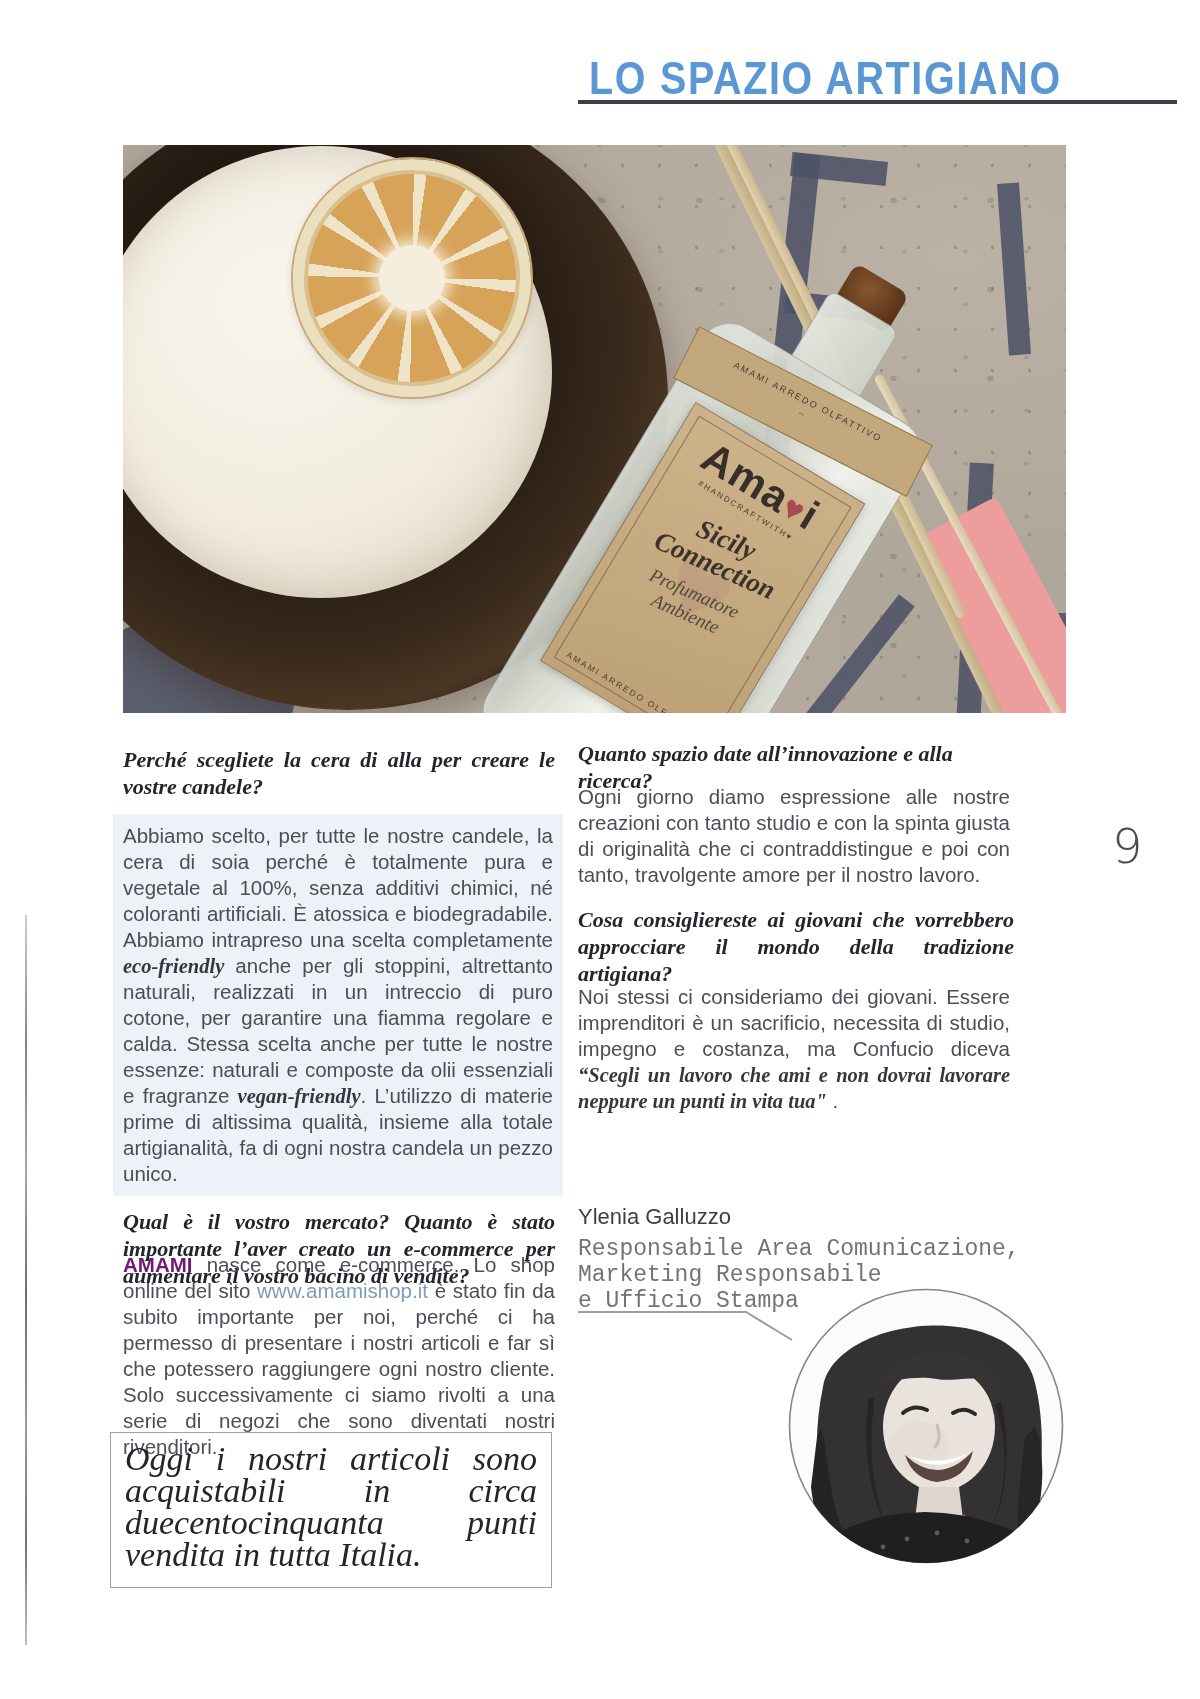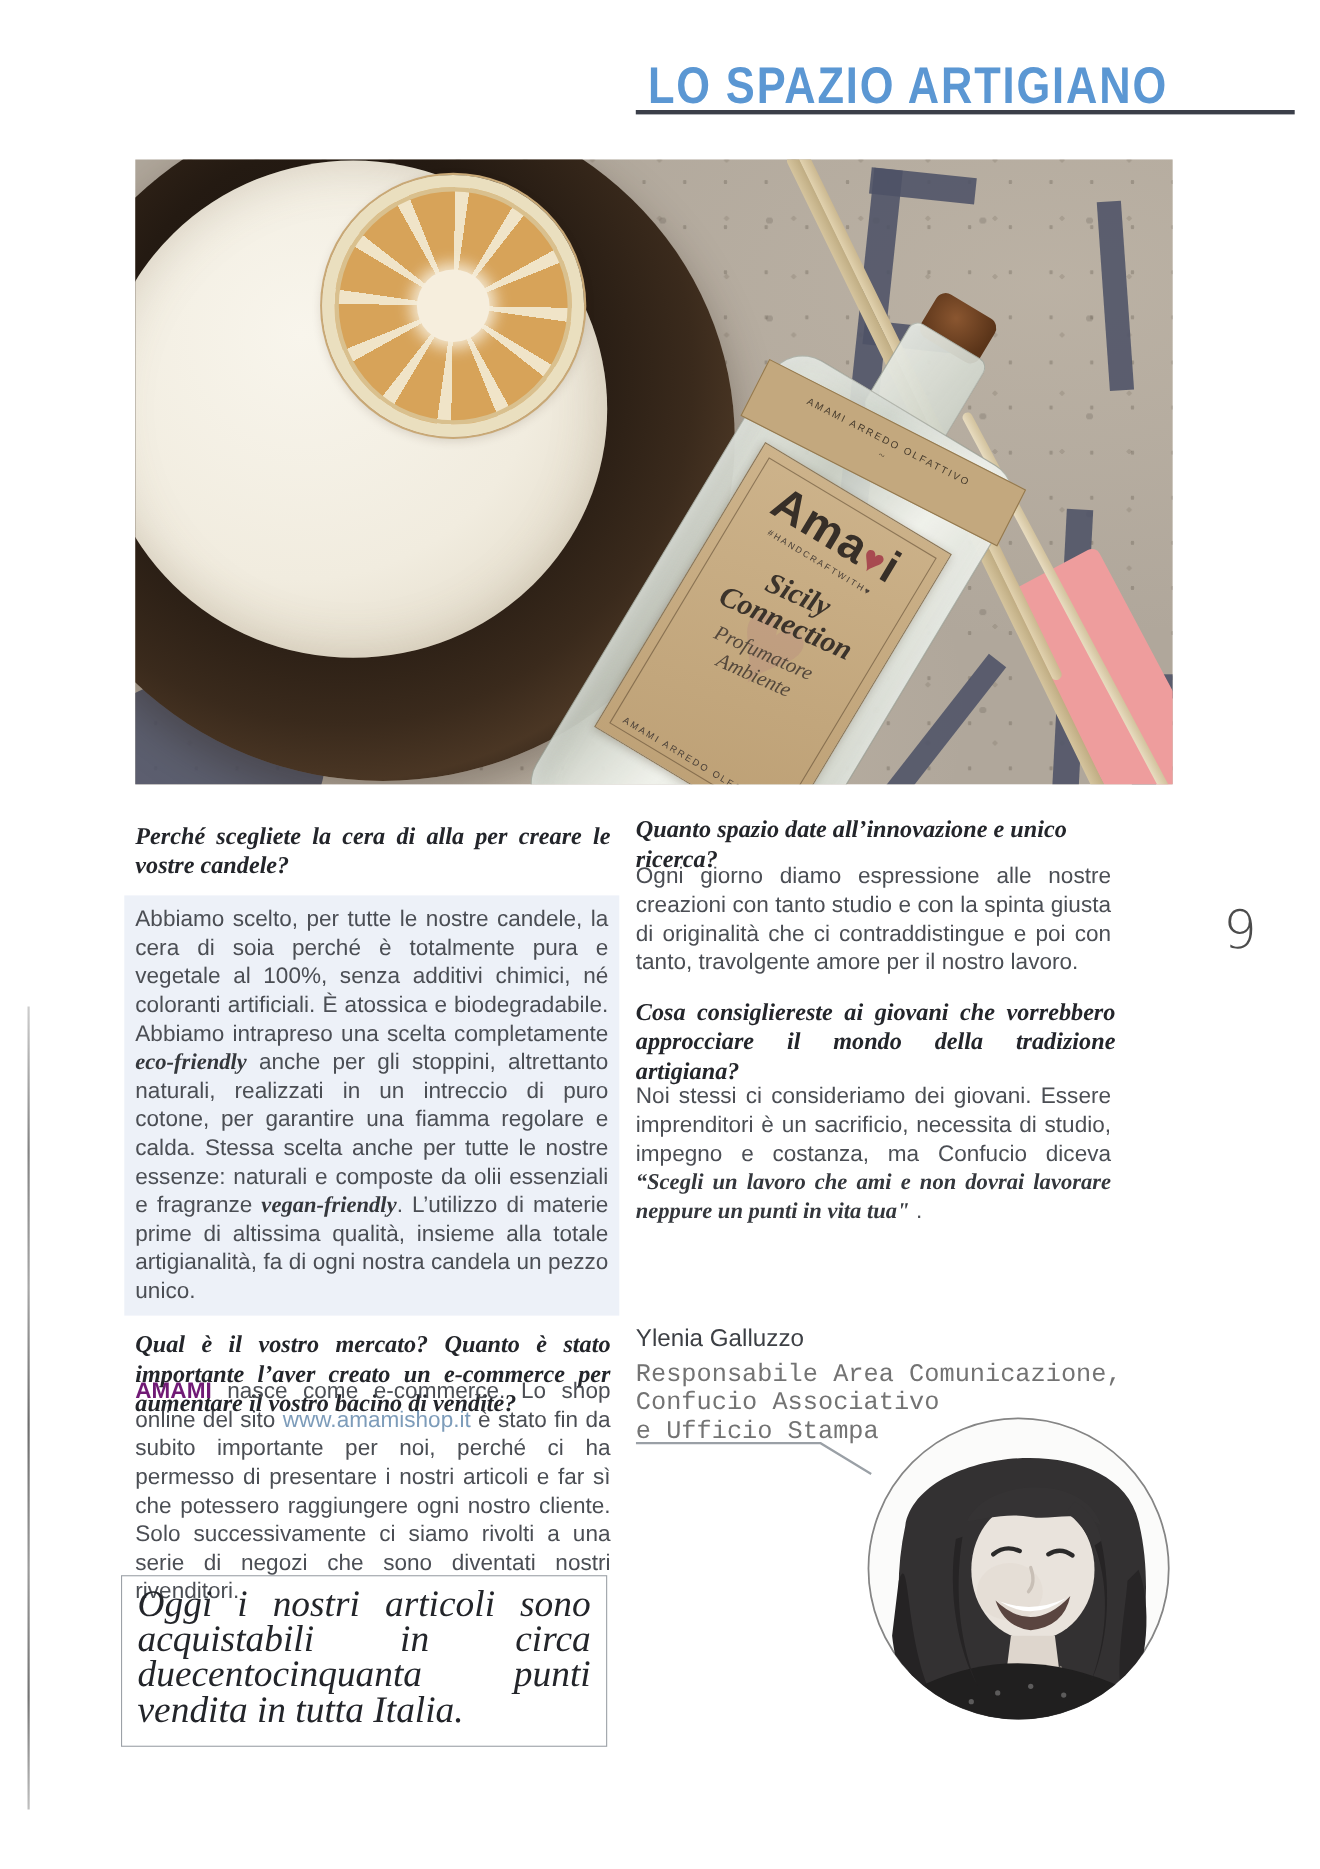--- a/index.html
+++ b/index.html
@@ -155,34 +155,34 @@
   </div>
 
   <div class="q" style="left:123px;top:1164px;width:432px;margin-top:44px;">Qual è il vostro mercato? Quanto è stato importante l’aver creato un e-commerce per aumentare il vostro bacino di vendite?</div>
 
   <div class="a" style="left:123px;top:1252px;width:432px;">
     <span class="brand-b">AMAMI</span><span> nasce come e-commerce. Lo shop online del sito </span><a href="#" class="weblink">www.amamishop.it</a><span> è stato fin da subito importante per noi, perché ci ha permesso di presentare i nostri articoli e far sì che potessero raggiungere ogni nostro cliente. Solo successivamente ci siamo rivolti a una serie di negozi che sono diventati nostri rivenditori.</span>
   </div>
 
   <div class="quote-box">Oggi i nostri articoli sono acquistabili in circa duecentocinquanta punti vendita in tutta Italia.</div>
 
-  <div class="q" style="left:578px;top:740px;width:440px;text-align:left;">Quanto spazio date all’innovazione e unico ricerca?</div>
+  <div class="q" style="left:578px;top:740px;width:440px;text-align:left;">Quanto spazio date all’innovazione e alla ricerca?</div>
 
   <div class="a" style="left:578px;top:784px;width:432px;">Ogni giorno diamo espressione alle nostre creazioni con tanto studio e con la spinta giusta di originalità che ci contraddistingue e poi con tanto, travolgente amore per il nostro lavoro.</div>
 
   <div class="q" style="left:578px;top:906px;width:436px;">Cosa consigliereste ai giovani che vorrebbero approcciare il mondo della tradizione artigiana?</div>
 
   <div class="a" style="left:578px;top:984px;width:432px;">
     <span>Noi stessi ci consideriamo dei giovani. Essere imprenditori è un sacrificio, necessita di studio, impegno e costanza, ma Confucio diceva </span><span class="em-bi">“Scegli un lavoro che ami e non dovrai lavorare neppure un punti in vita tua"</span><span> .</span>
   </div>
 
   <div class="byline-name">Ylenia Galluzzo</div>
   <div class="byline-role">
     <span>Responsabile Area Comunicazione,</span><br>
-    <span>Confucio Associativo</span><br>
+    <span>Marketing Responsabile</span><br>
     <span>e Ufficio Stampa</span>
   </div>
 
   <svg class="connector" width="240" height="48">
     <polyline points="0,14 168,14 214,42" fill="none" stroke="#9aa0a6" stroke-width="2"></polyline>
   </svg>
 
   <svg class="portrait" width="278" height="278" viewBox="0 0 278 278">
     <defs>
       <clipPath id="pc">

